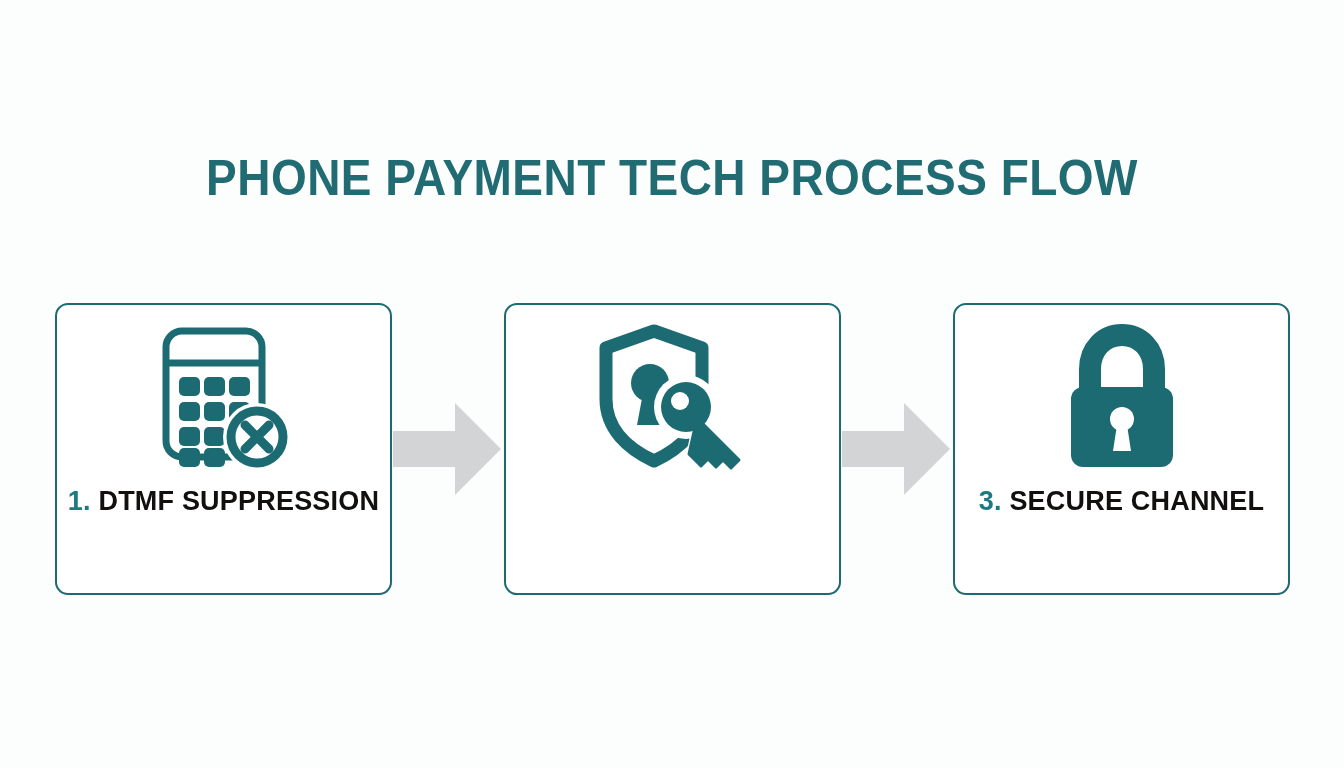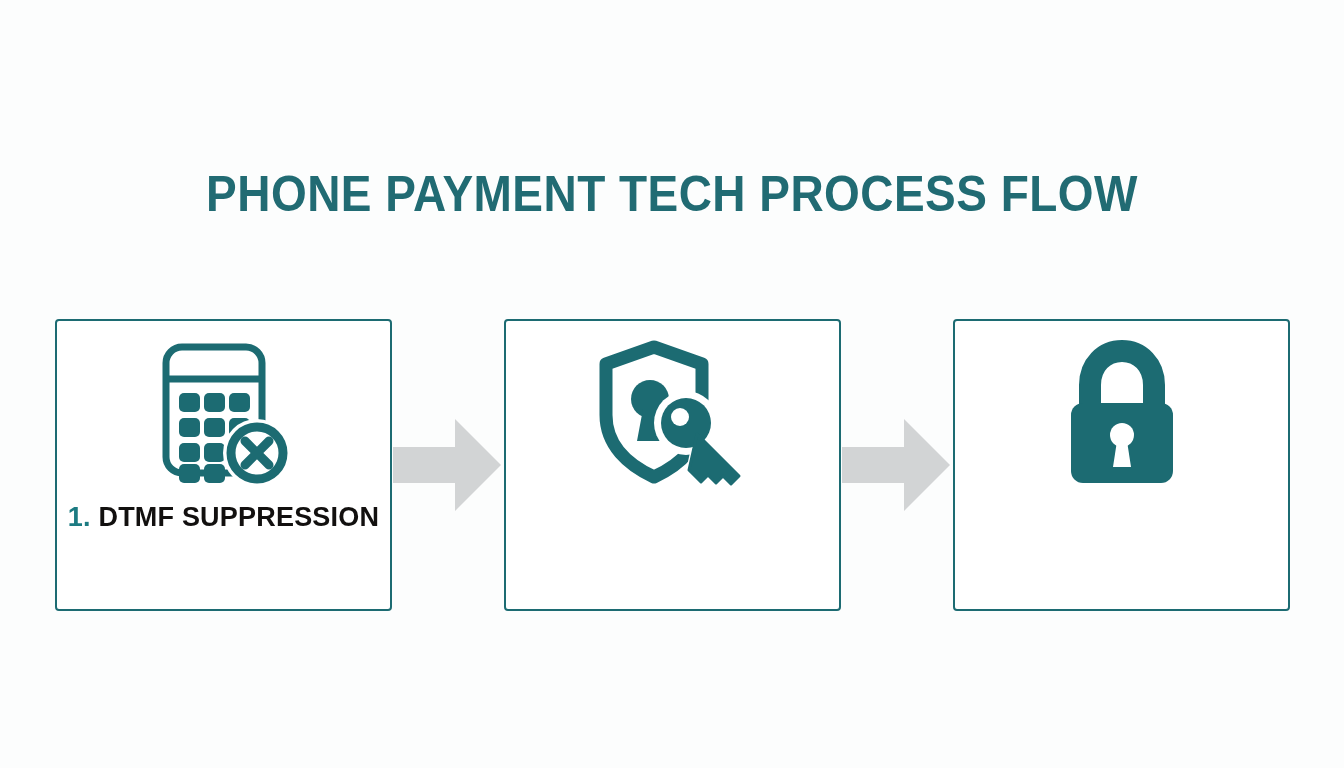--- a/index.html
+++ b/index.html
@@ -12,21 +12,20 @@
     background: #fcfdfd;
     font-family: "Liberation Sans", sans-serif;
     overflow: hidden;
     position: relative;
   }
 
   .slide {
     position: absolute;
     inset: 0;
     background: #fcfdfd;
-    margin-top: 16px;
   }
 
   
   .title {
     position: absolute;
     top: 148;
     left: 0;
     width: 1344px;
     text-align: center;
     color: #216b73;
@@ -50,21 +49,21 @@
     display: flex;
     align-items: center;
     justify-content: space-between;
   }
 
   .card {
     width: 337px;
     height: 292px;
     box-sizing: border-box;
     border: 2px solid #1c6b72;
-    border-radius: 4px;
+    border-radius: 13px;
     background: #ffffff;
     position: relative;
     display: flex;
     flex-direction: column;
     align-items: center;
     justify-content: flex-start;
   }
 
   .card-icon {
     height: 175px;
@@ -193,16 +192,20 @@
           <path d="M33 72 L33 48 C33 28 47 14 65 14 C83 14 97 28 97 48 L97 72" fill="none" stroke="#1c6b72" stroke-width="22"></path>
 
           <rect x="14" y="66" width="102" height="80" rx="12" ry="12" fill="#1c6b72"></rect>
 
           <g fill="#ffffff">
             <circle cx="65" cy="98" r="12"></circle>
             <path d="M60 104 L70 104 L74 130 L56 130 Z"></path>
           </g>
         </svg>
       </div>
+      <div class="card-label">
+        <span class="num">3.</span>
+        <span>SECURE CHANNEL</span>
+      </div>
     </div>
 
   </div>
 </div>
 
 </body></html>

